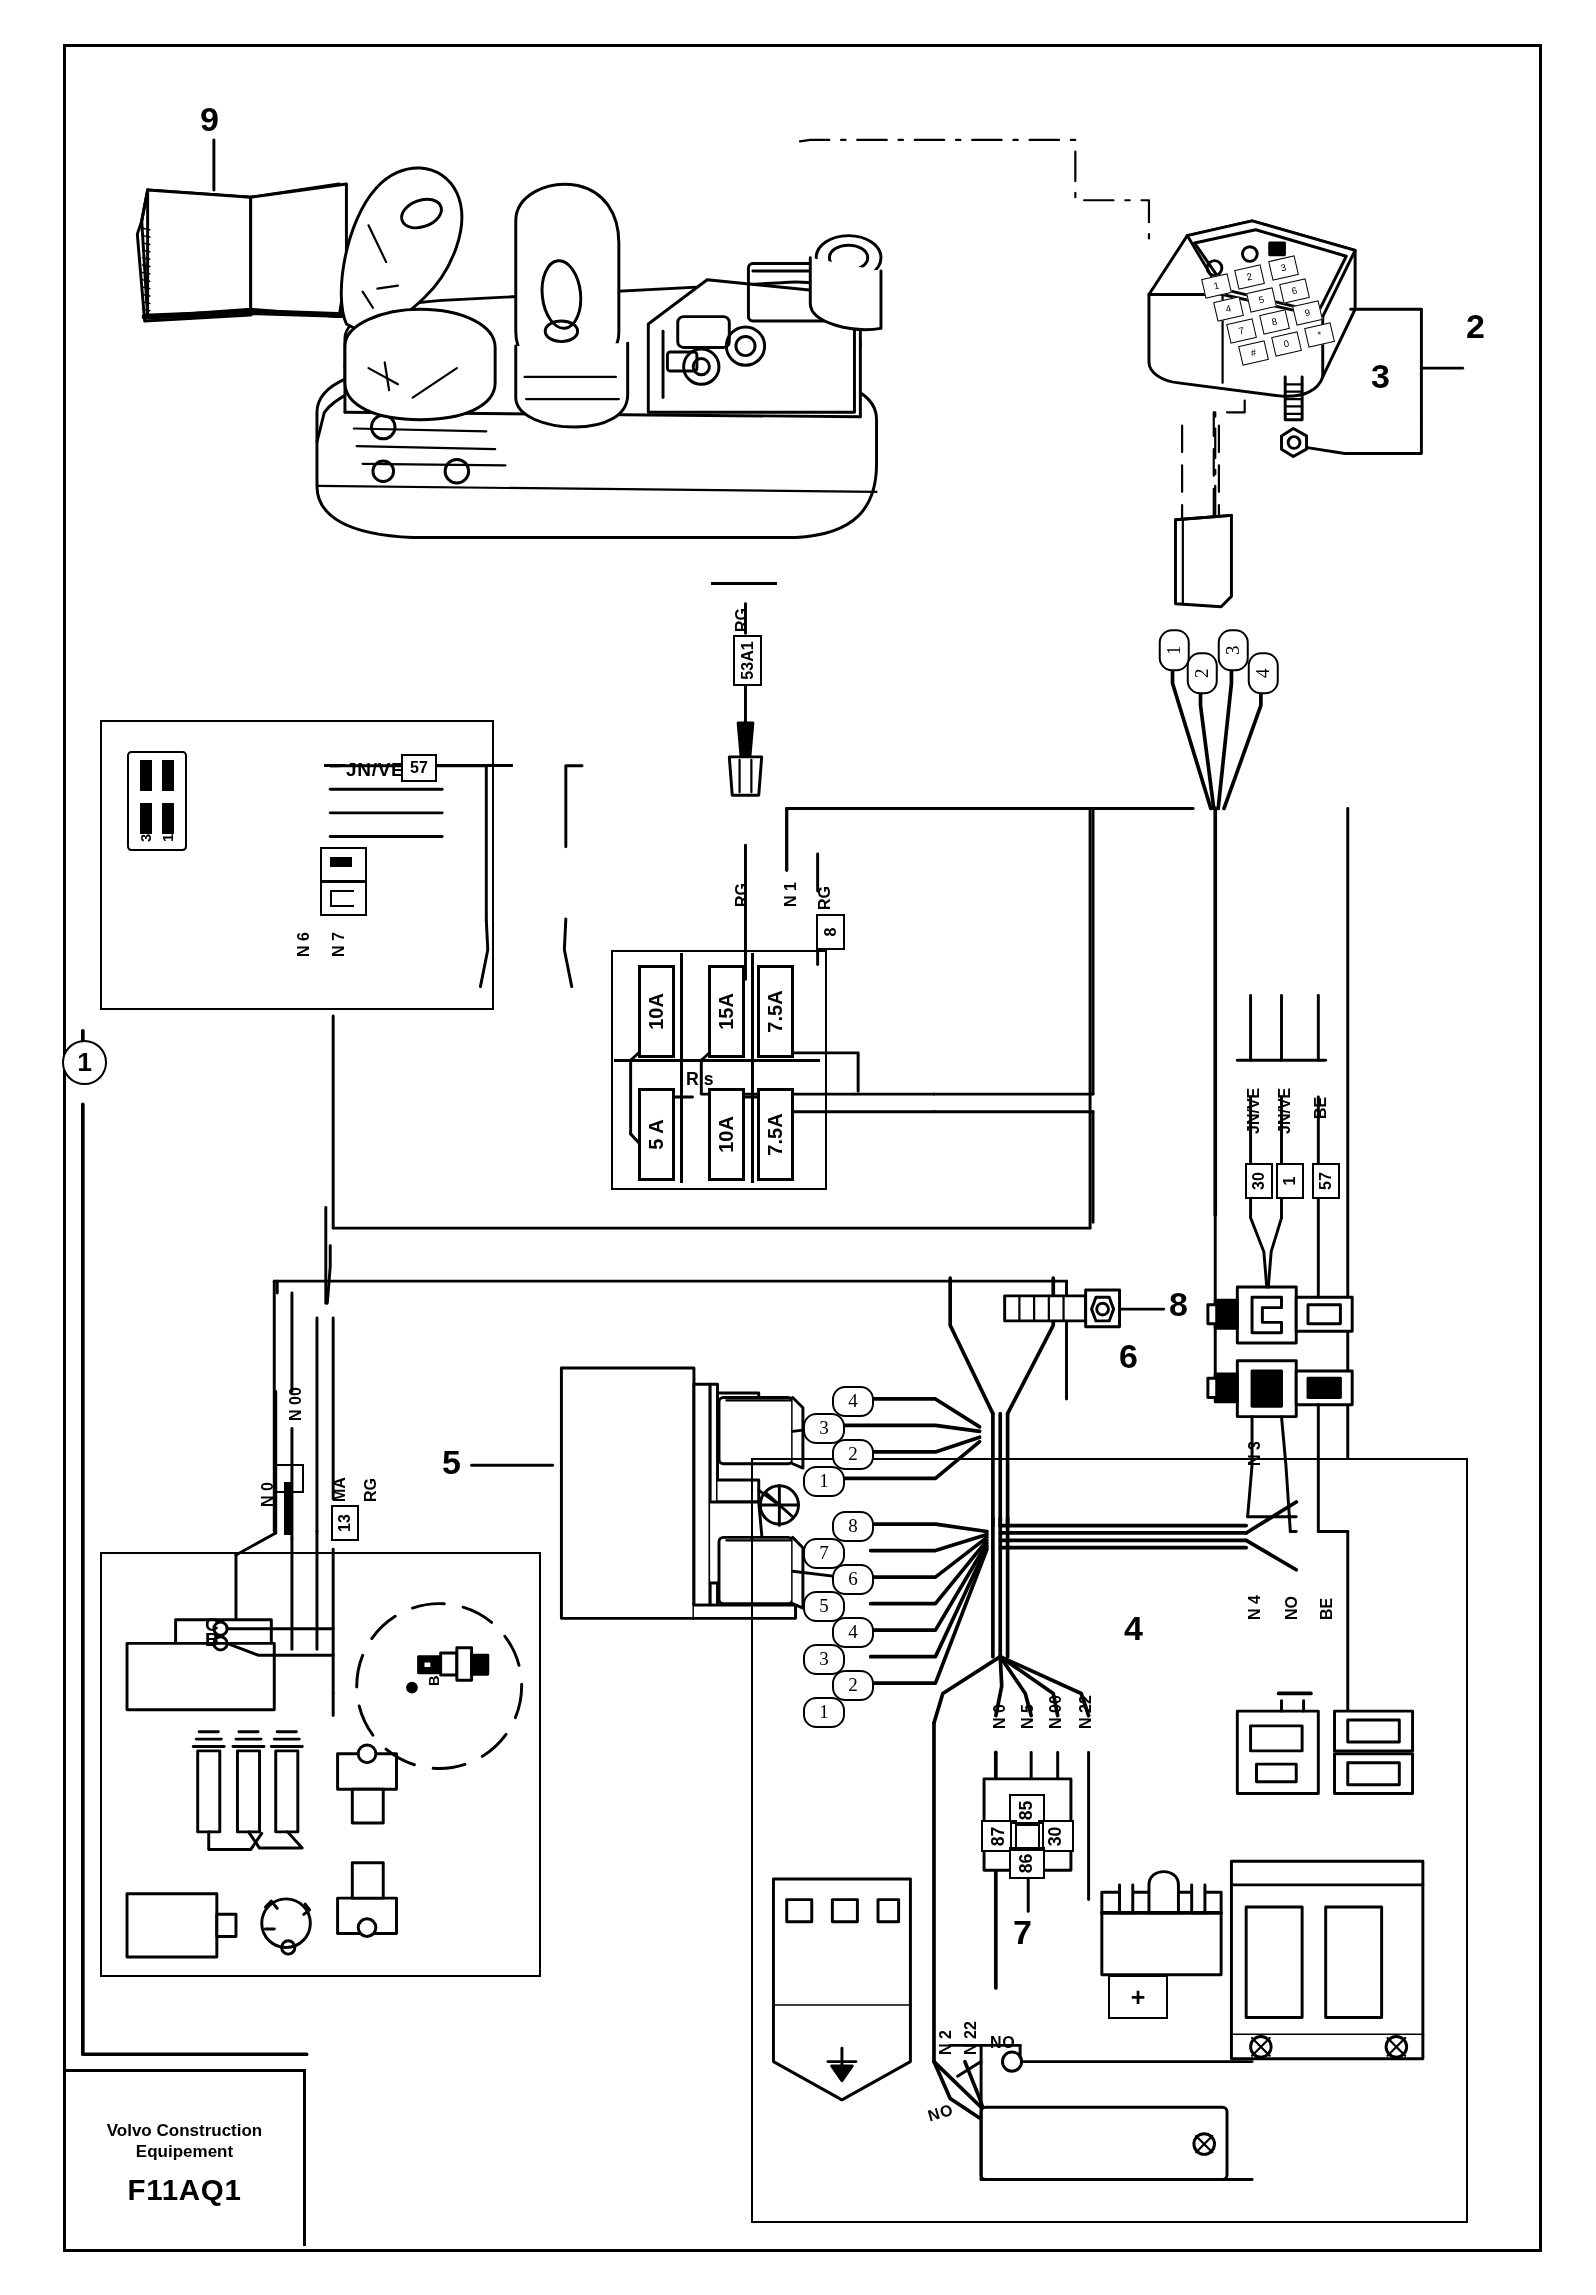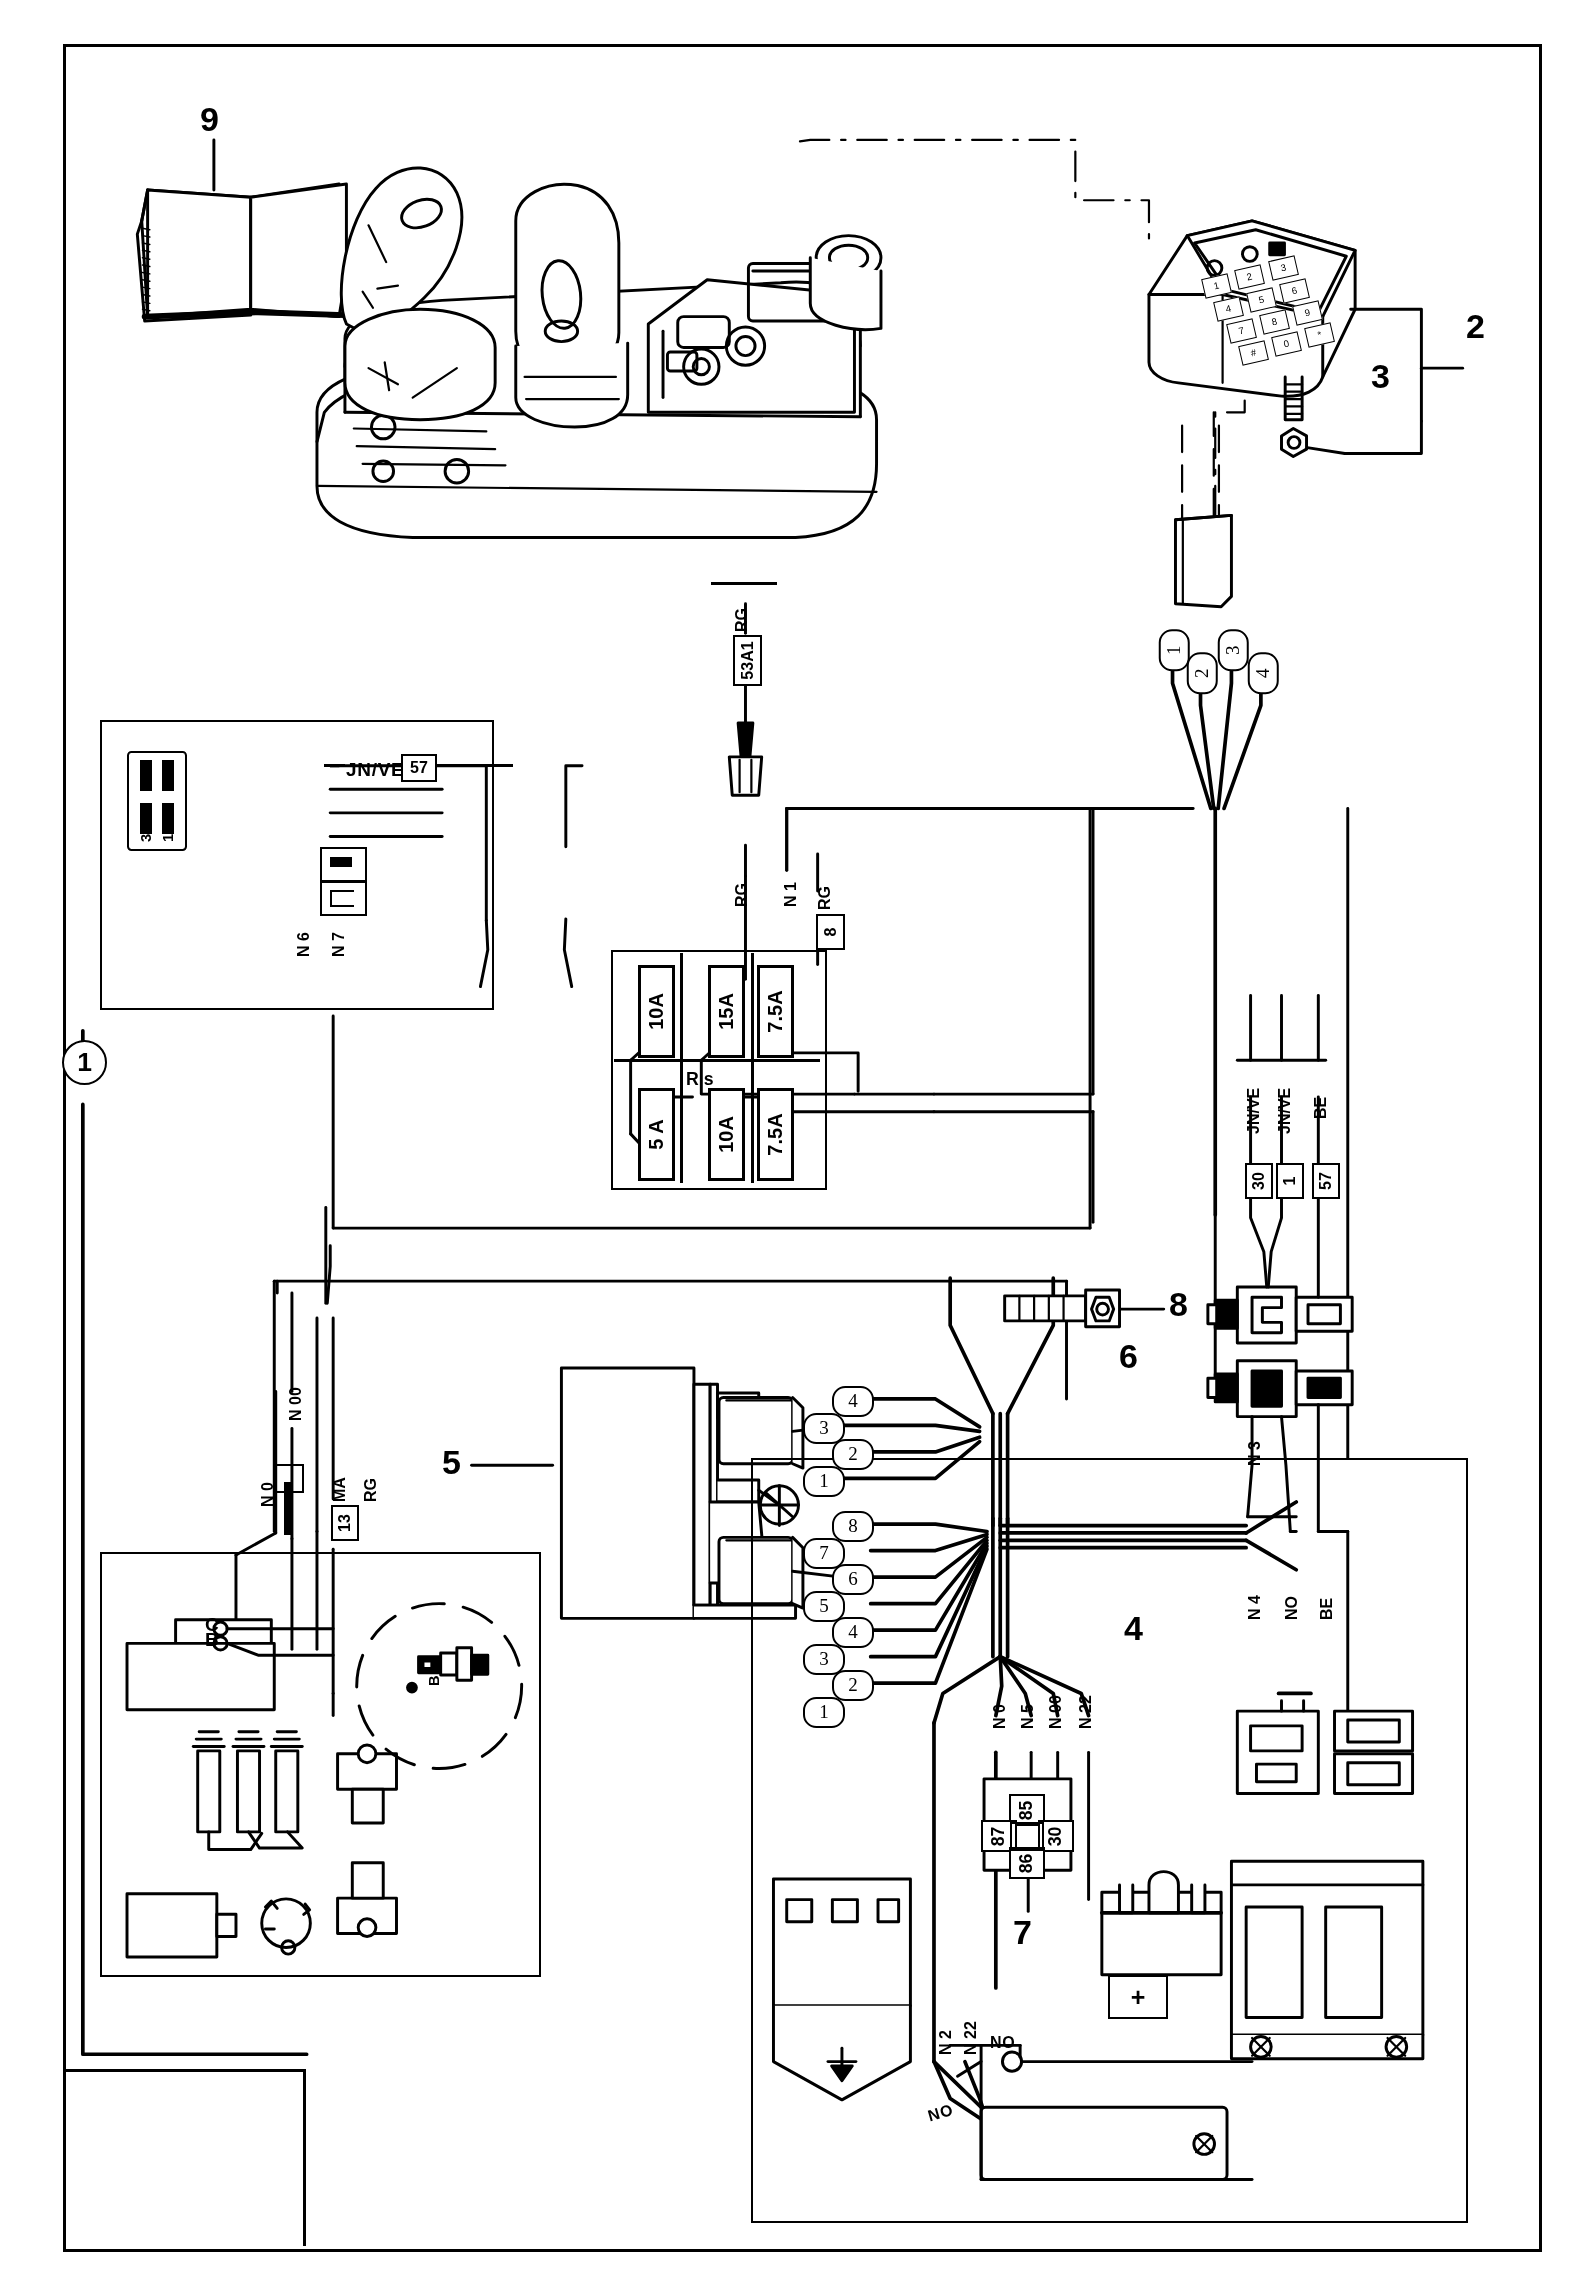--- a/index.html
+++ b/index.html
@@ -41,20 +41,25 @@
 </style>
 </head>
 <body>
 
 <div id="sheet">
 
   <div class="frame" style="left:63px;top:44px;width:1473px;height:2202px;"></div>
 
   <div class="hl" style="left:63px;top:2069px;width:243px;"></div>
   <div class="vl" style="left:303px;top:2069px;height:177px;"></div>
+  <div class="titleblk" style="left:74px;top:2121px;width:221px;">
+    <div class="t1"><span>Volvo Construction</span></div>
+    <div class="t1"><span>Equipement</span></div>
+    <div class="t2"><span>F11AQ1</span></div>
+  </div>
 
   <svg viewBox="0 0 2168 3117" xmlns="http://www.w3.org/2000/svg">
     <g fill="none" stroke="#000" stroke-width="4" stroke-linejoin="round" stroke-linecap="round">
 
       <g>
         <path d="M200 258 L192 300 L200 430 L340 420 L460 430 L470 370 L460 250 L340 268 Z" fill="#fff"></path>
         <path d="M200 258 L340 268 L340 420 L200 430 Z" fill="#fff"></path>
         <path d="M340 268 L470 250 L470 370 L460 430 L340 420 Z" fill="#fff"></path>
         <path d="M192 300 L200 258"></path>
         <path d="M192 300 L186 318 L196 436 L340 428"></path>

